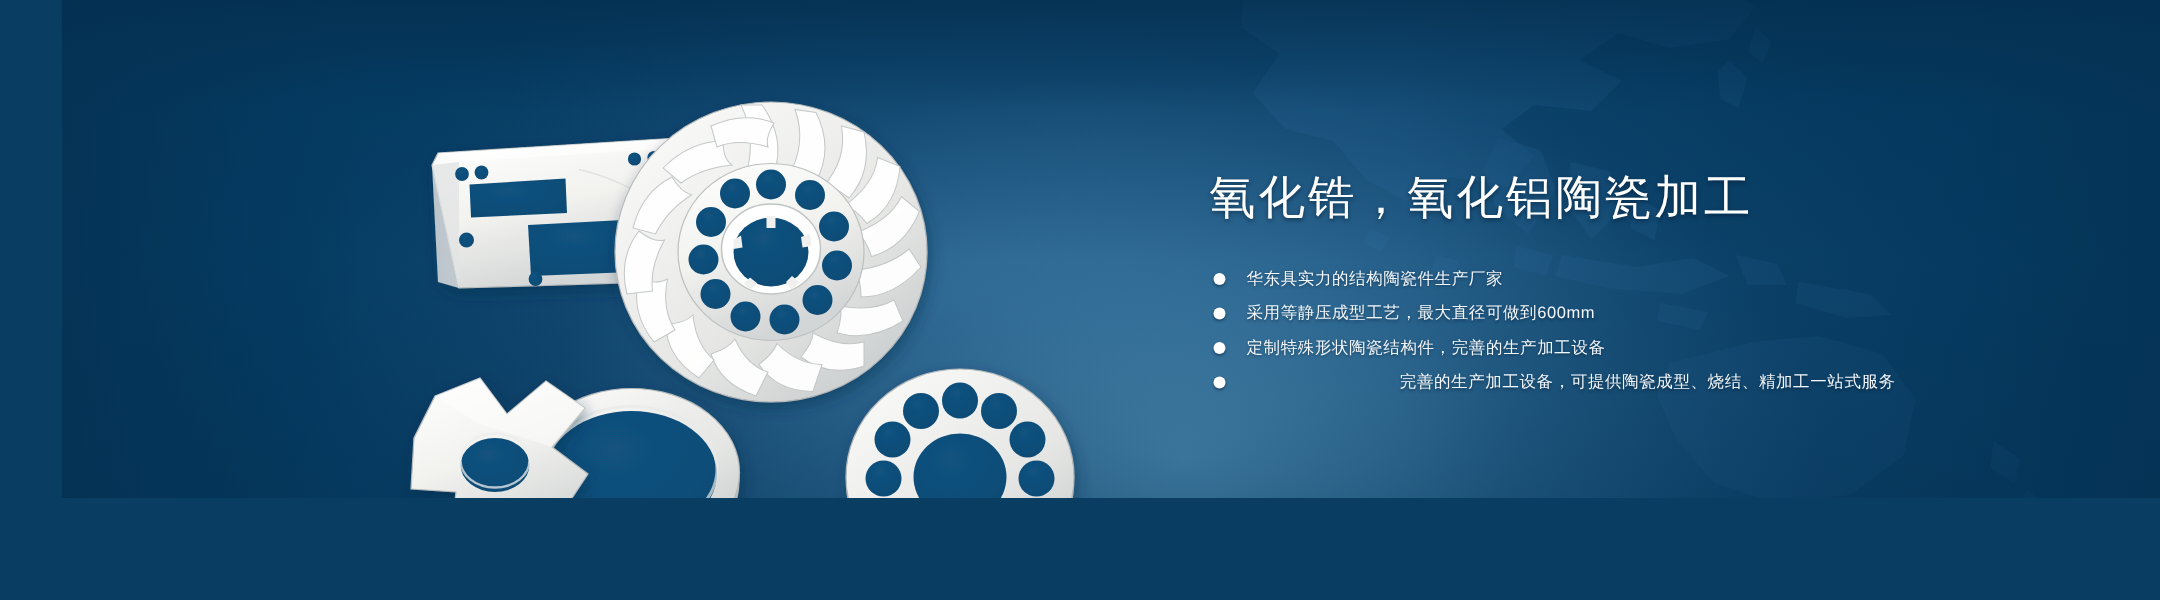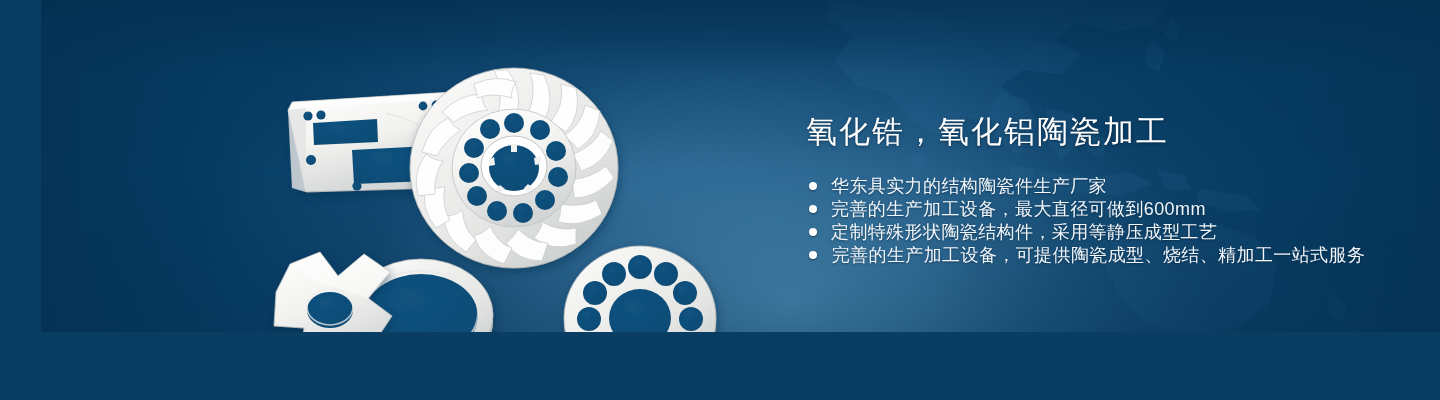--- a/index.html
+++ b/index.html
@@ -94,21 +94,21 @@
   }
   .bullets {
     list-style: none;
     margin: 26px 0 0 3px;
     padding: 0;
   }
   .bullet {
     position: relative;
     padding-left: 22px;
     margin-bottom: 7px;
-    font-size: 18px;
+    font-size: 11px;
     line-height: 16px;
     color: #f2f7fb;
     letter-spacing: 0.4px;
     text-shadow: 0 1px 2px rgba(0,20,40,0.45);
     white-space: nowrap;
   }
   .bullet:last-child { margin-bottom: 0; text-align: center; }
   .dot {
     position: absolute;
     left: 0;
@@ -302,25 +302,25 @@
   <div class="copy">
     <h1 class="headline">氧化锆，氧化铝陶瓷加工</h1>
 
     <ul class="bullets">
       <li class="bullet">
         <span class="dot"></span>
         <span>华东具实力的结构陶瓷件生产厂家</span>
       </li>
       <li class="bullet">
         <span class="dot"></span>
-        <span>完善的生产加工设备，最大直径可做到600mm</span>
+        <span>采用等静压成型工艺，最大直径可做到600mm</span>
       </li>
       <li class="bullet">
         <span class="dot"></span>
-        <span>定制特殊形状陶瓷结构件，采用等静压成型工艺</span>
+        <span>定制特殊形状陶瓷结构件，完善的生产加工设备</span>
       </li>
       <li class="bullet">
         <span class="dot"></span>
         <span>完善的生产加工设备，可提供陶瓷成型、烧结、精加工一站式服务</span>
       </li>
     </ul>
   </div>
 
 </div>
 

